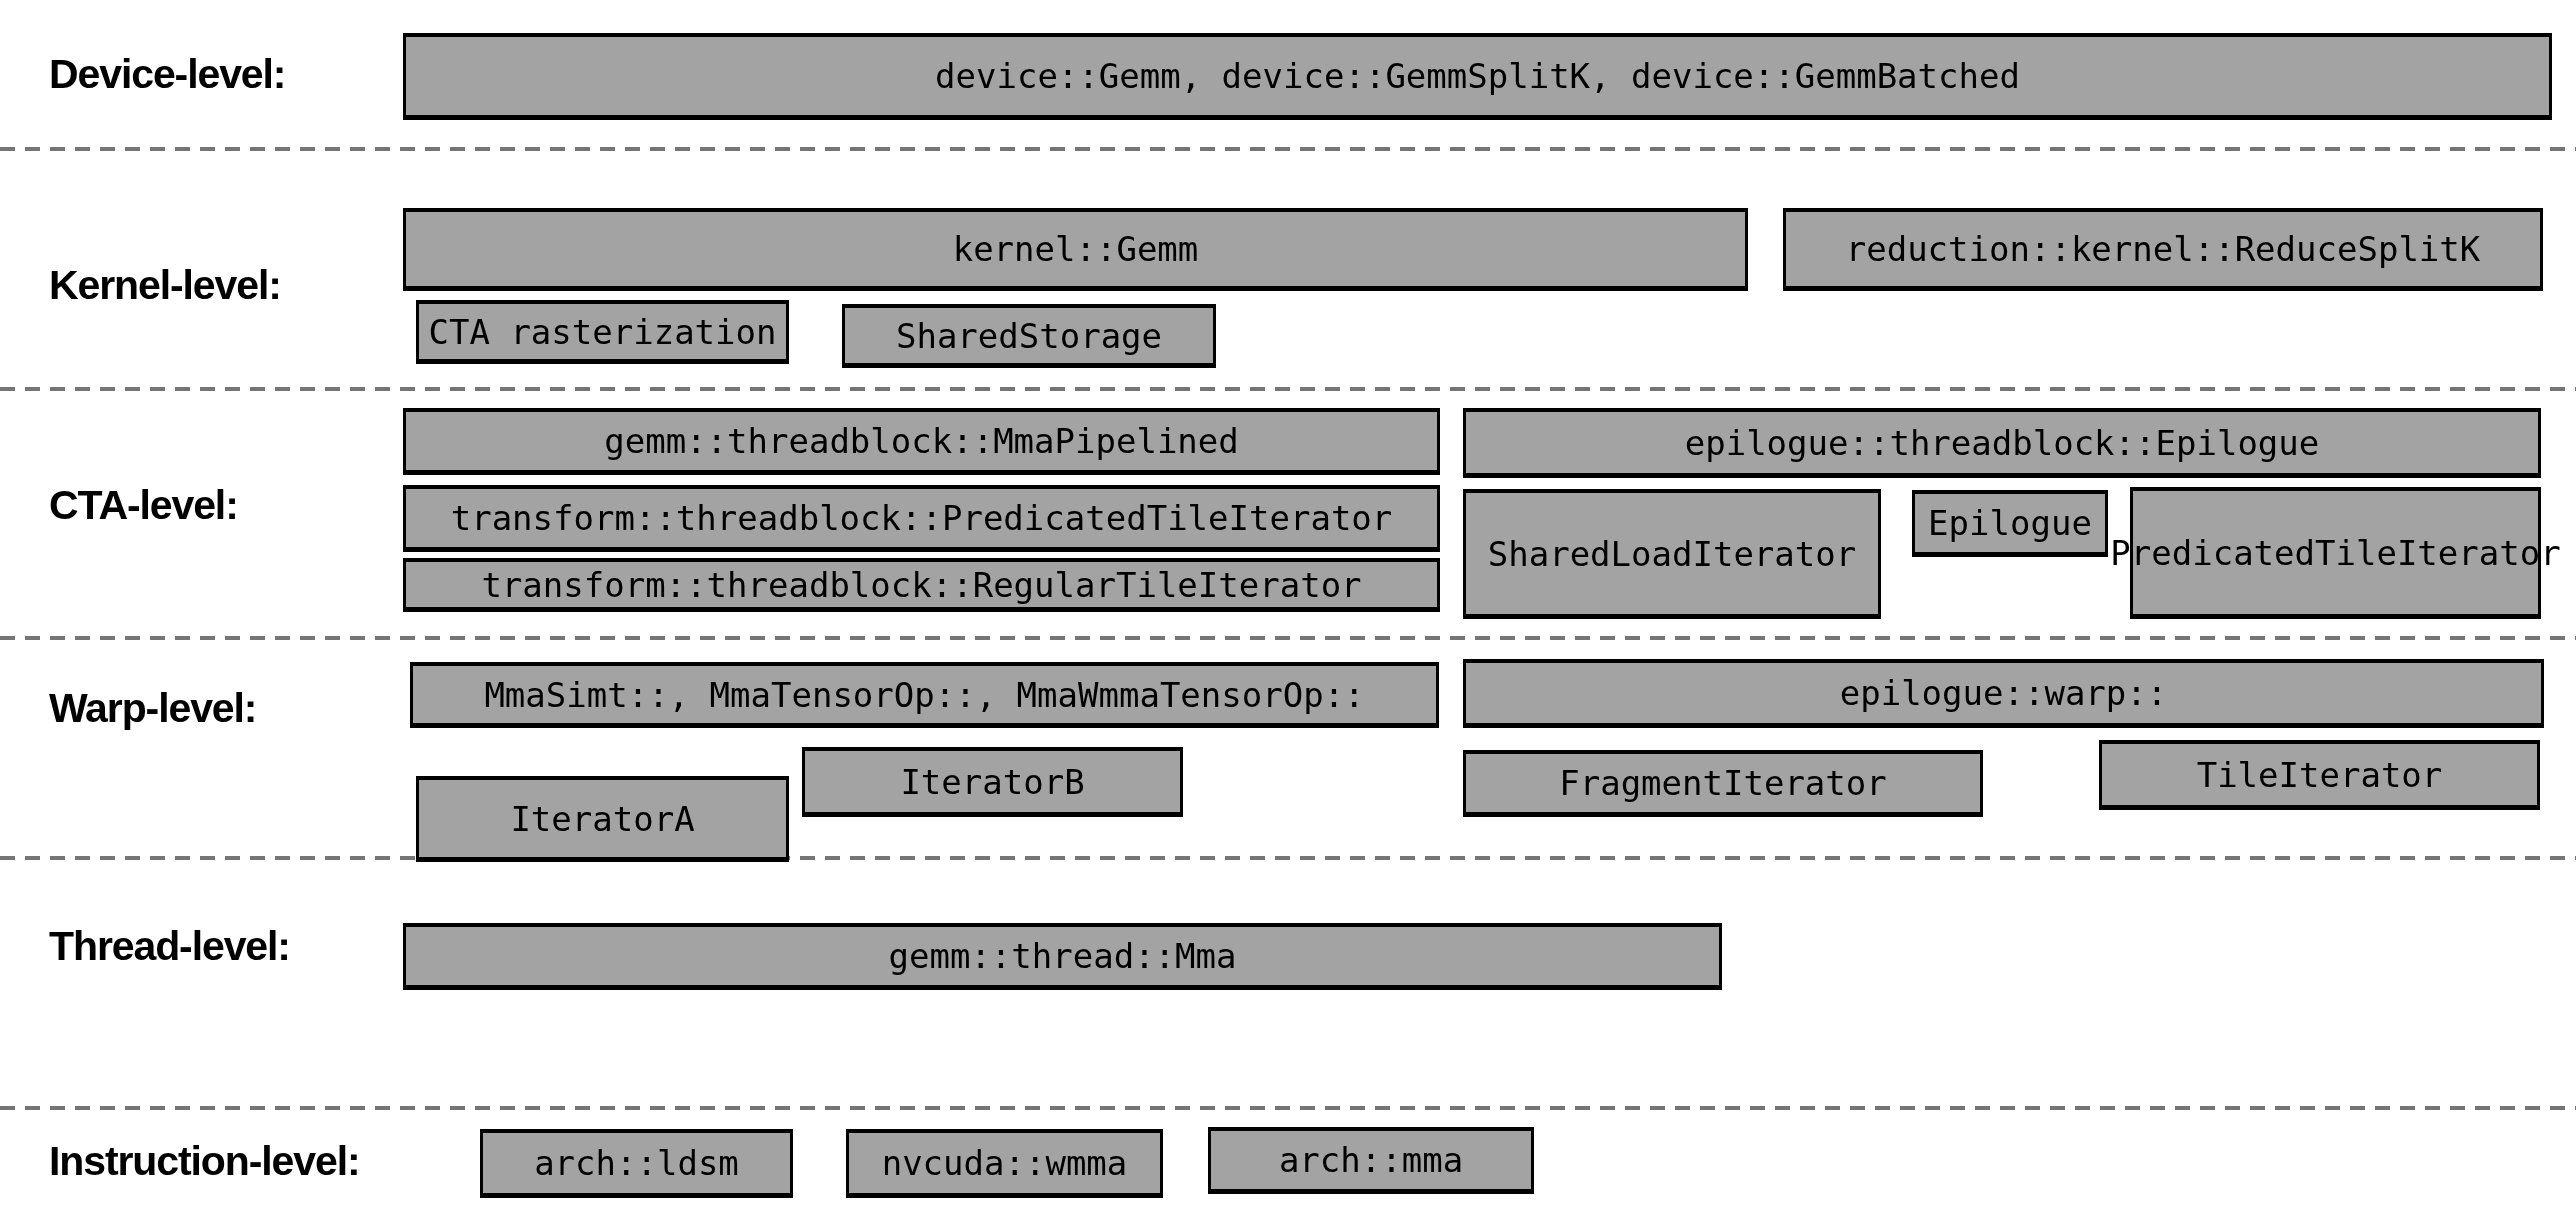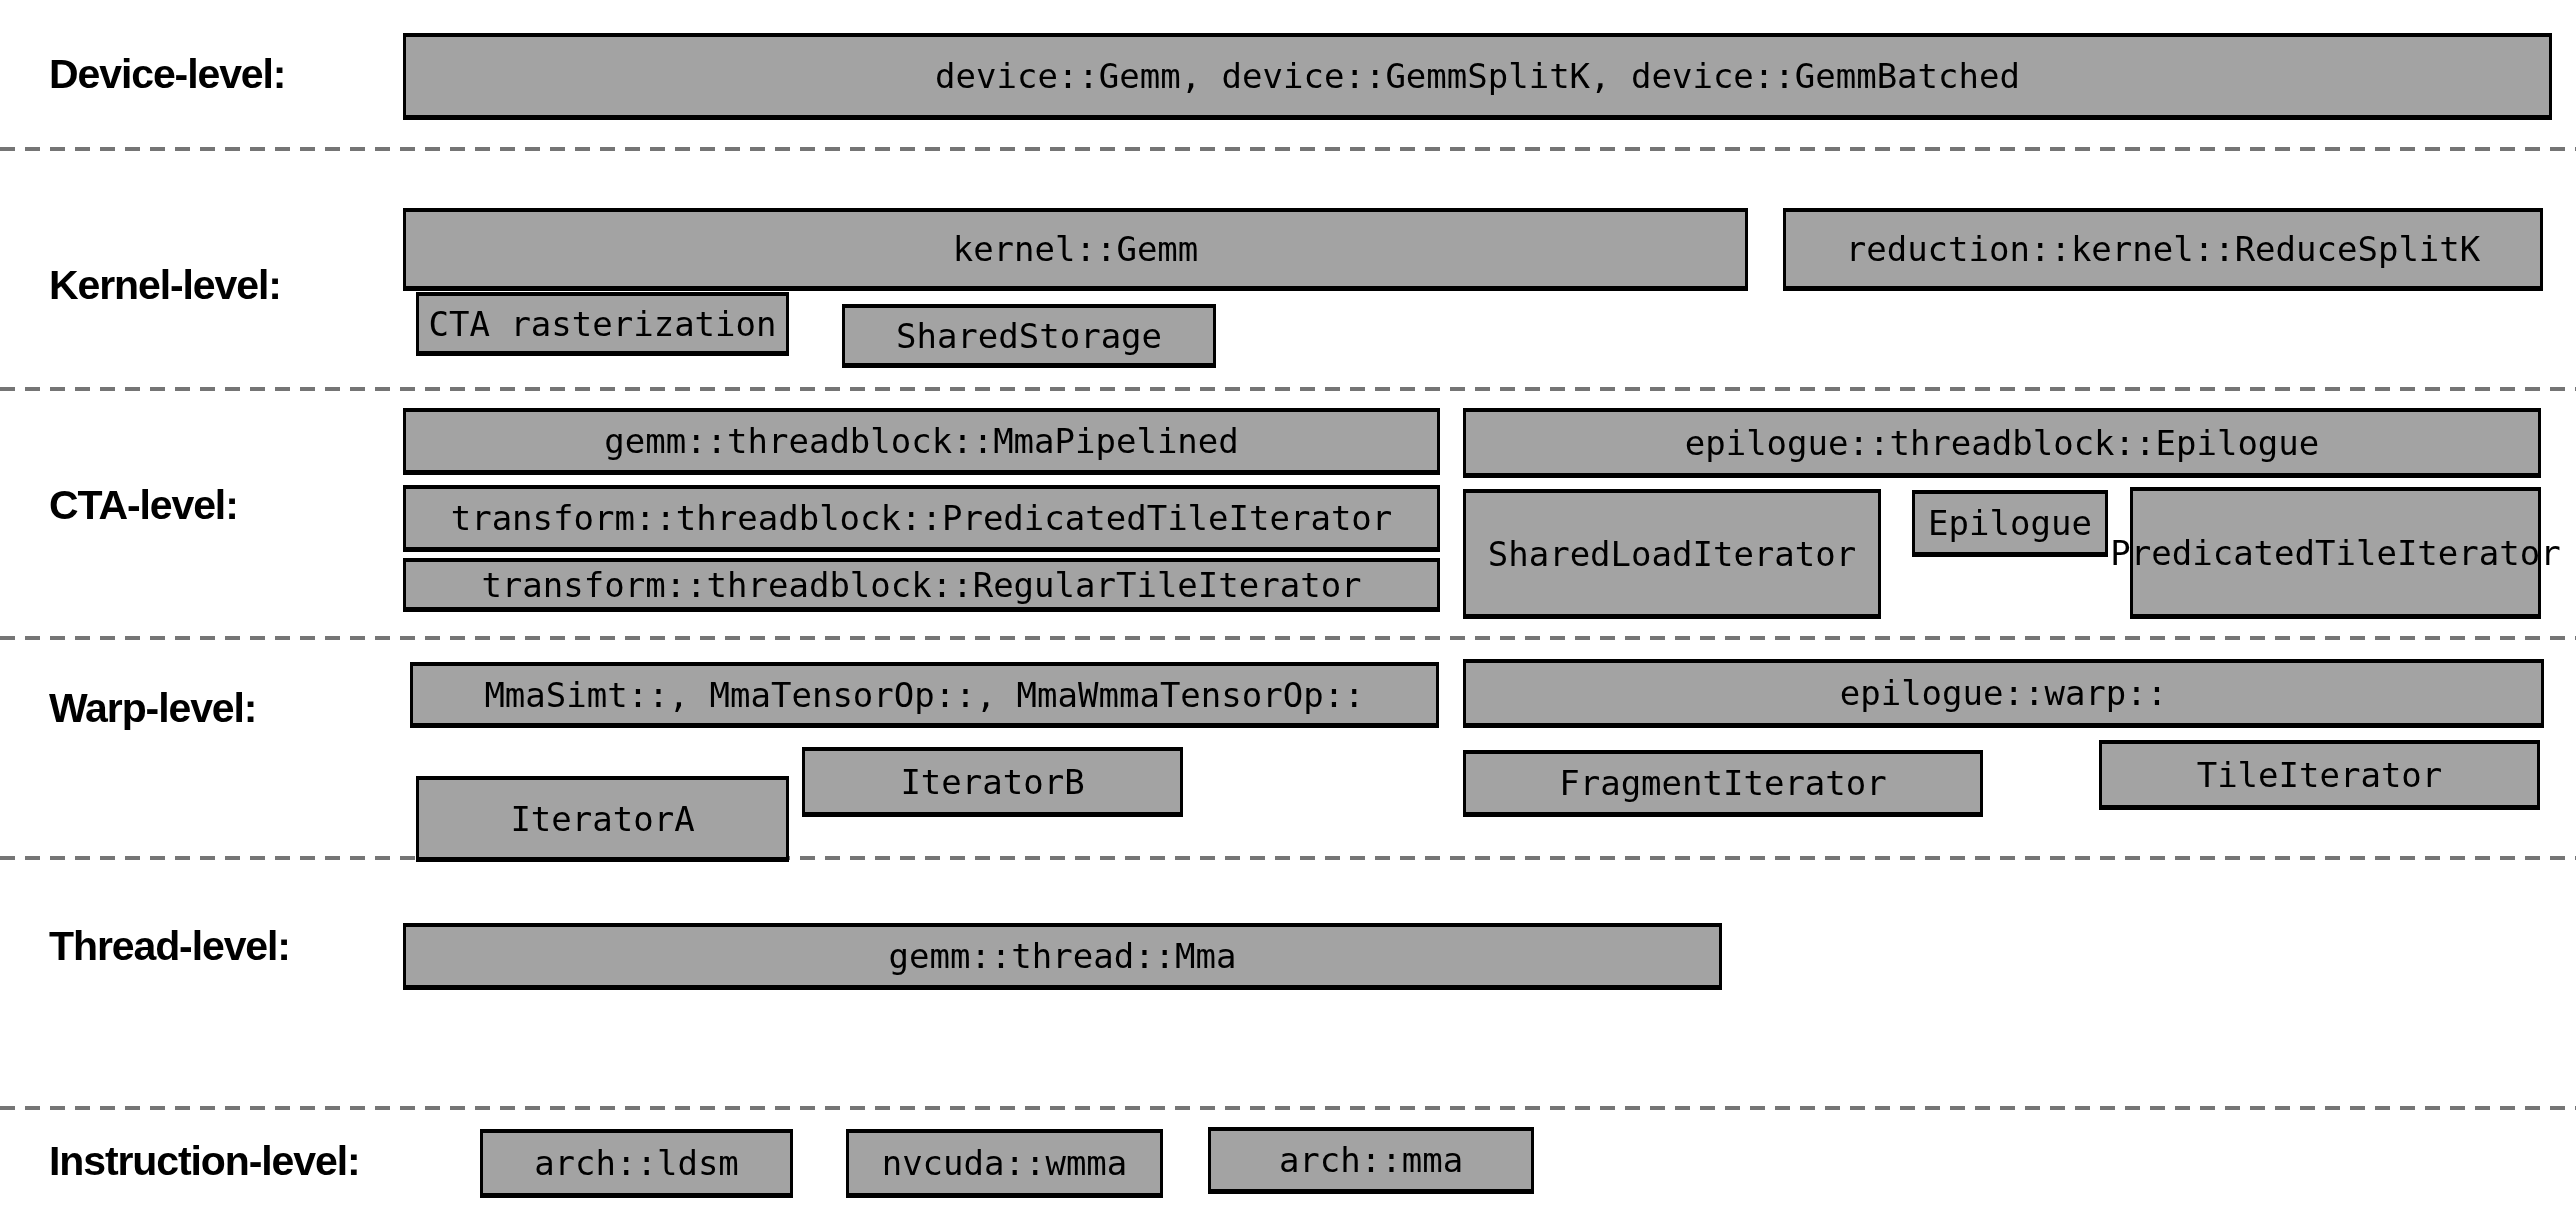--- a/index.html
+++ b/index.html
@@ -58,21 +58,21 @@
   <div class="sep" style="top:636px"></div>
   <div class="sep" style="top:856px"></div>
   <div class="sep" style="top:1106px"></div>
 
   <div class="level-label" style="left:49px; top:51px">Device-level:</div>
   <div class="box" style="left:403px; top:33px; width:2149px; height:87px">device::Gemm, device::GemmSplitK, device::GemmBatched</div>
 
   <div class="level-label" style="left:49px; top:262px">Kernel-level:</div>
   <div class="box" style="left:1783px; top:208px; width:760px; height:83px">reduction::kernel::ReduceSplitK</div>
   <div class="box" style="left:403px; top:208px; width:1345px; height:83px">kernel::Gemm</div>
-  <div class="box" style="left:416px; top:292px; width:373px; height:64px">CTA rasterization</div>
+  <div class="box" style="left:416px; top:300px; width:373px; height:64px">CTA rasterization</div>
   <div class="box" style="left:842px; top:304px; width:374px; height:64px">SharedStorage</div>
 
   <div class="level-label" style="left:49px; top:482px">CTA-level:</div>
   <div class="box" style="left:403px; top:408px; width:1037px; height:67px">gemm::threadblock::MmaPipelined</div>
   <div class="box" style="left:403px; top:485px; width:1037px; height:67px">transform::threadblock::PredicatedTileIterator</div>
   <div class="box" style="left:403px; top:558px; width:1037px; height:54px">transform::threadblock::RegularTileIterator</div>
   <div class="box" style="left:1463px; top:408px; width:1078px; height:70px">epilogue::threadblock::Epilogue</div>
   <div class="box" style="left:1463px; top:489px; width:418px; height:130px">SharedLoadIterator</div>
   <div class="box" style="left:1912px; top:490px; width:196px; height:67px">Epilogue</div>
   <div class="box" style="left:2130px; top:487px; width:411px; height:132px">PredicatedTileIterator</div>

